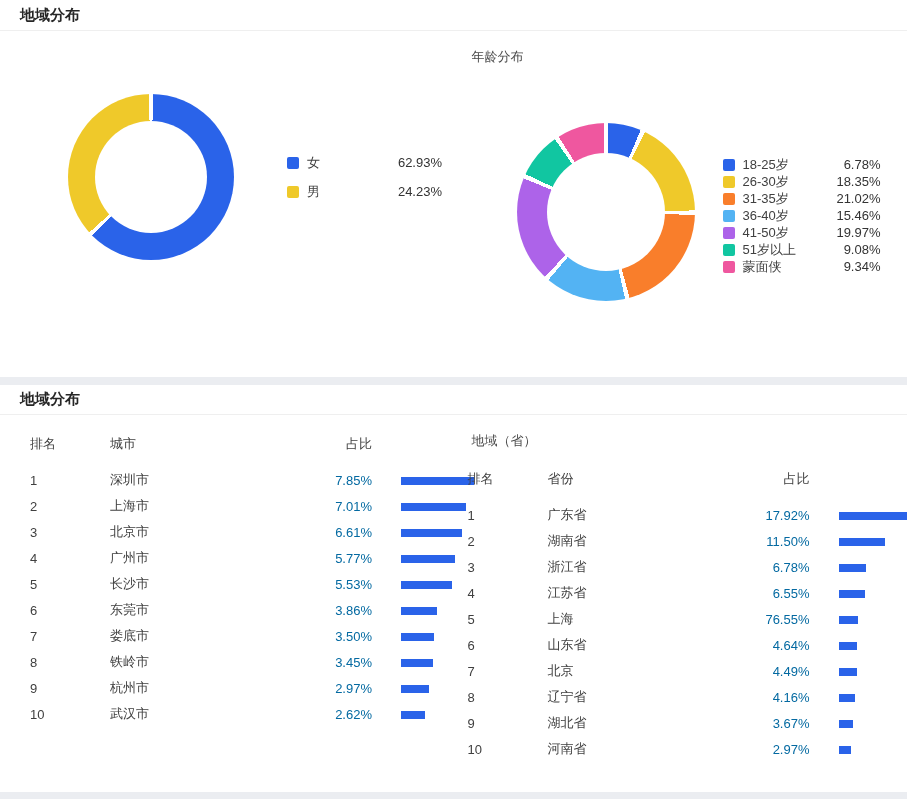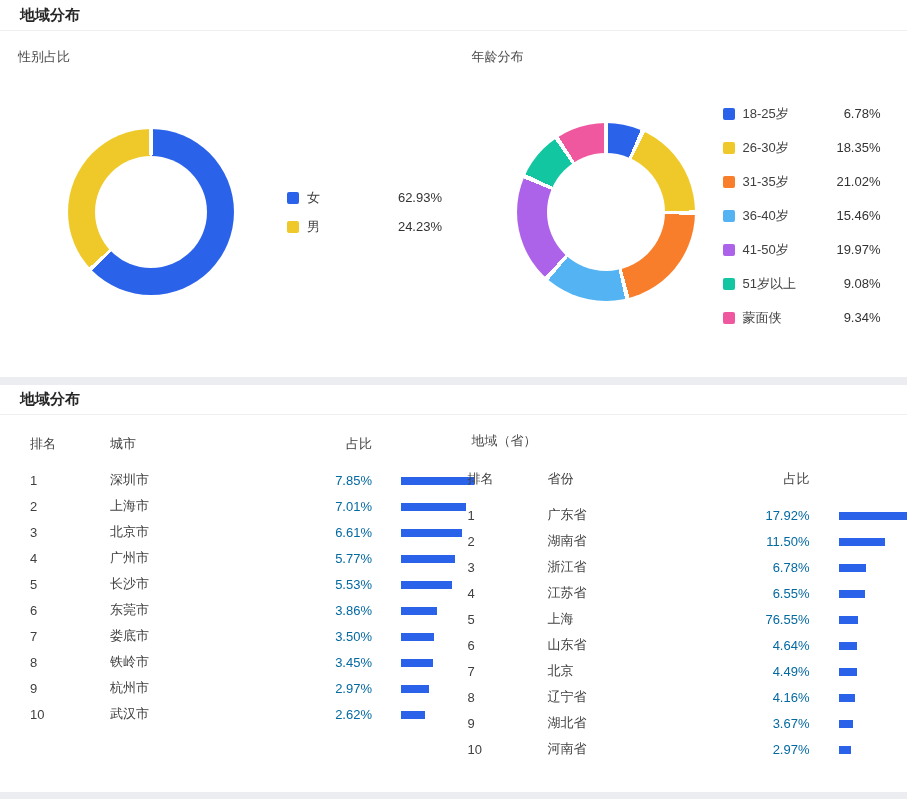--- a/index.html
+++ b/index.html
@@ -26,21 +26,21 @@
 
   .donut{border-radius:50%;position:relative;flex:none;}
   .donut-hole{position:absolute;top:50%;left:50%;transform:translate(-50%,-50%);background:#fff;border-radius:50%;}
   .donut-gender{width:166px;height:166px;margin-left:68px;}
   .donut-gender .donut-hole{width:112px;height:112px;}
   .donut-age{width:178px;height:178px;margin-left:63px;}
   .donut-age .donut-hole{width:118px;height:118px;}
 
   .legend{display:flex;flex-direction:column;}
   .legend-gender{margin-left:53px;width:155px;gap:13px;}
-  .legend-age{margin-left:28px;width:158px;gap:18px;margin-top:7px;}
+  .legend-age{margin-left:28px;width:158px;gap:1px;margin-top:7px;}
   .legend-row{display:flex;align-items:center;height:16px;font-size:13px;color:#404040;cursor:pointer;}
   .legend-swatch{width:12px;height:12px;border-radius:2px;margin-right:8px;flex:none;}
   .legend-value{margin-left:auto;color:#333333;}
 
   .tables-row{display:flex;}
   .table-half{width:50%;box-sizing:border-box;}
   .rank-table{margin-top:16px;}
   .table-city{margin-left:30px;margin-right:20px;}
   .table-province{margin-left:14px;margin-right:28px;}
   .rank-header,.rank-row{display:grid;grid-template-columns:64px 160px 86px 1fr;align-items:center;gap:16px;}
@@ -53,21 +53,20 @@
 </style>
 </head>
 <body>
 
 <div class="card" id="card-basic">
   <div class="card-header">
     <span class="card-title">地域分布</span>
   </div>
   <div class="charts-row">
     <div class="chart-half">
-      <div class="chart-label">性别占比</div>
       <div class="chart-body">
         <div class="donut donut-gender" style="background: conic-gradient(rgb(255, 255, 255) 0deg, rgb(255, 255, 255) 1.5deg, rgb(42, 99, 233) 1.5deg, rgb(42, 99, 233) 225.048deg, rgb(255, 255, 255) 225.048deg, rgb(255, 255, 255) 226.548deg, rgb(255, 255, 255) 226.548deg, rgb(255, 255, 255) 228.048deg, rgb(239, 201, 42) 228.048deg, rgb(239, 201, 42) 358.5deg, rgb(255, 255, 255) 358.5deg, rgb(255, 255, 255) 360deg);">
           <div class="donut-hole"></div>
         </div>
         <div class="legend legend-gender">
             <div class="legend-row">
               <span class="legend-swatch" style="background: rgb(42, 99, 233);"></span>
               <span class="legend-label">女</span>
               <span class="legend-value">62.93%</span>
             </div>

